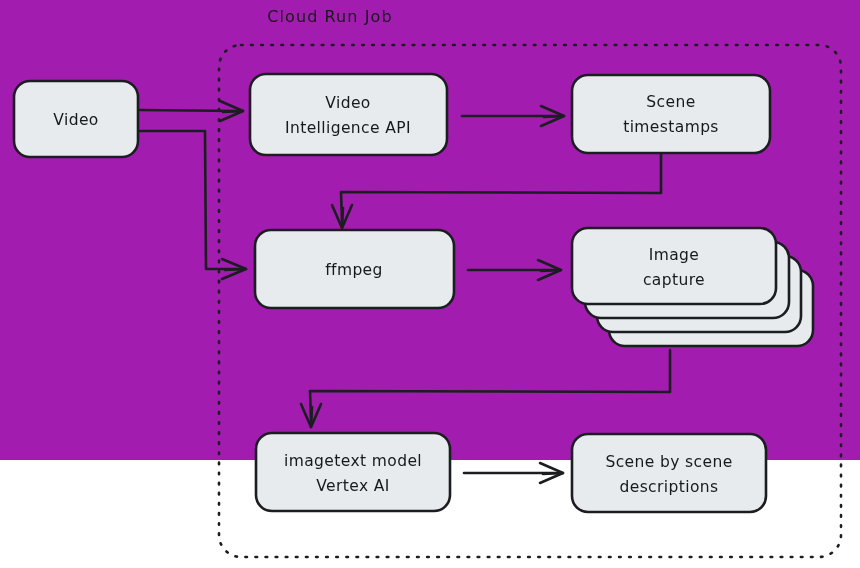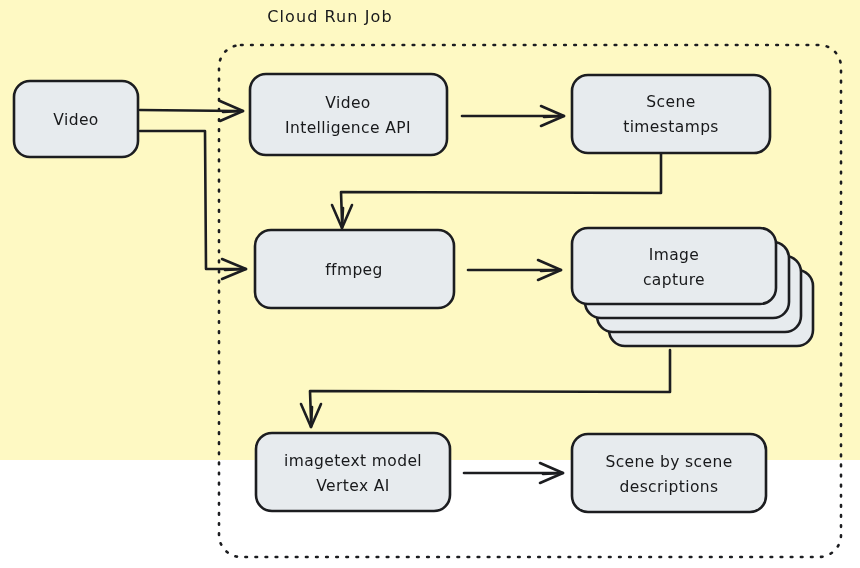--- a/index.html
+++ b/index.html
@@ -10,21 +10,21 @@
   body {
     width: 860px;
     height: 568px;
     overflow: hidden;
     font-family: "DejaVu Sans", sans-serif;
   }
   #canvas {
     position: relative;
     width: 860px;
     height: 460px;
-    background: #fef9c3;
+    background: #a21caf;
   }
   #diagram-svg {
     position: absolute;
     left: 0;
     top: 0;
     width: 860px;
     height: 568px;
   }
   .node-text {
     font-family: "DejaVu Sans", sans-serif;

